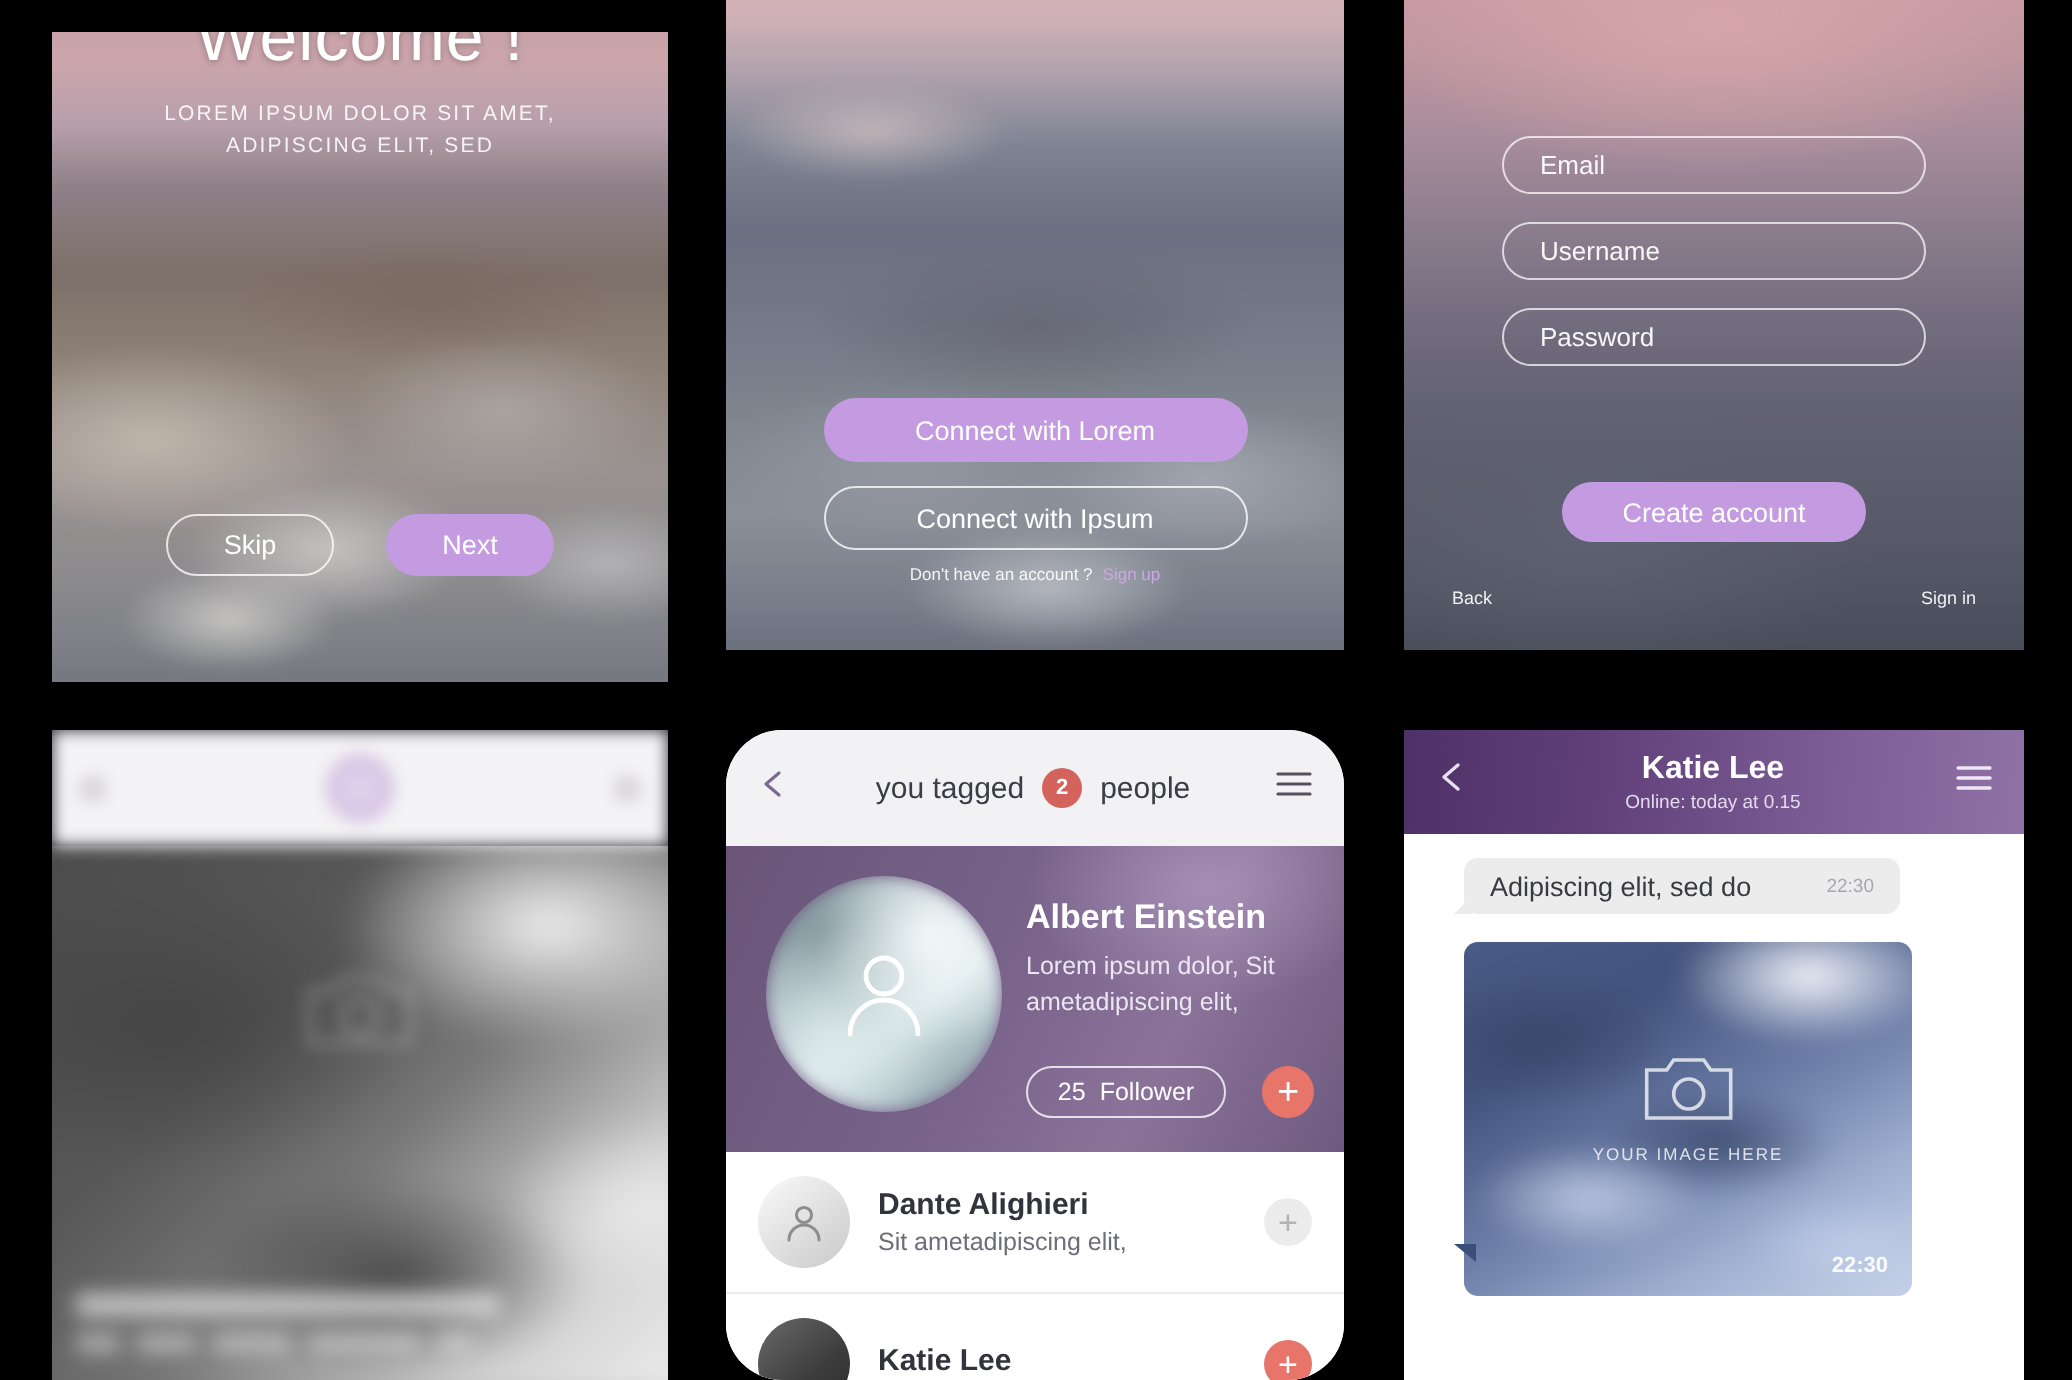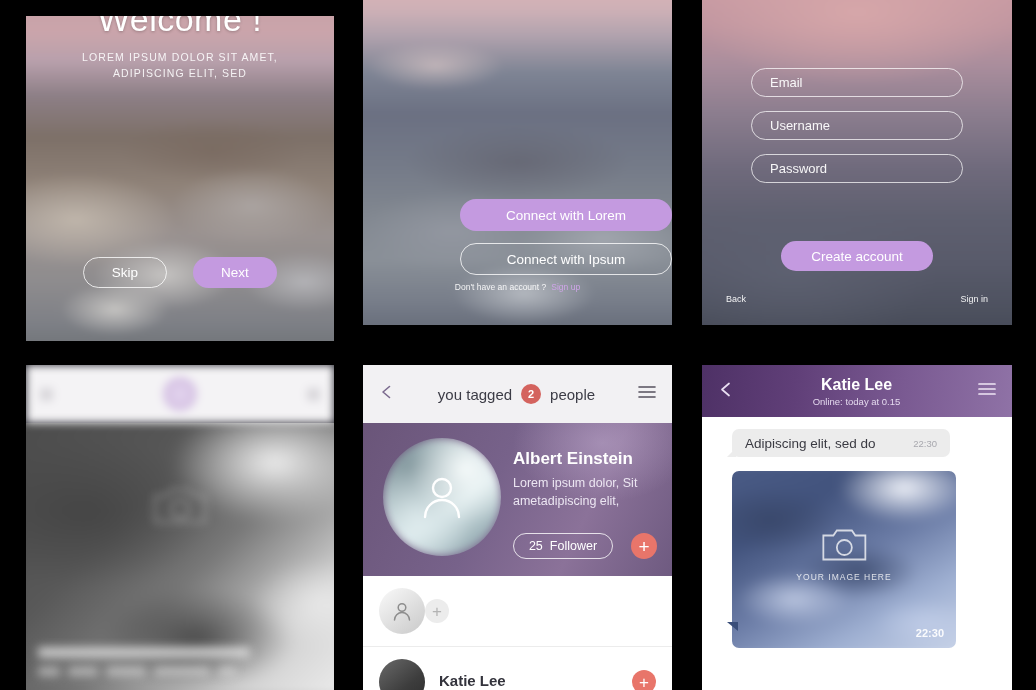--- a/index.html
+++ b/index.html
@@ -109,21 +109,21 @@
     margin-top: 10px; font-size: 10.5px; color: rgba(255,255,255,.88);
     letter-spacing: 1.1px; line-height: 1.55;
   }
   #s1 .cta { position: absolute; z-index: 2; left: 0; right: 0; top: 241px;
              display: flex; justify-content: center; gap: 26px; }
   #s1 .cta .pill { width: 84px; height: 31px; font-size: 13.5px; }
 
   
   #s2 { left: 363px; top: 0; width: 309px; height: 325px; }
   #s2 .stack { position: absolute; z-index: 2; left: 0; right: 0; top: 199px;
-               display: flex; flex-direction: column; align-items: flex-end; gap: 12px; }
+               display: flex; flex-direction: column; align-items: center; gap: 12px; }
   #s2 .stack .pill { width: 212px; height: 32px; font-size: 13.5px; }
   #s2 .foot { position: absolute; z-index: 2; left: 0; right: 0; top: 282px;
               text-align: center; font-size: 8.5px; color: rgba(255,255,255,.9); }
   #s2 .foot .link { color: #cfa4e8; margin-left: 5px; }
 
   
   #s3 { left: 702px; top: 0; width: 310px; height: 325px; }
   #s3 .fields { position: absolute; z-index: 2; left: 0; right: 0; top: 68px;
                 display: flex; flex-direction: column; align-items: center; gap: 14px; }
   #s3 .field {
@@ -155,21 +155,21 @@
   }
   #s4 .cap .l1 { width: 212px; height: 11px; background: rgba(235,235,235,.72);
                  border-radius: 2px; margin-bottom: 9px; }
   #s4 .cap .l2 { display: flex; gap: 8px; }
   #s4 .cap .l2 i { display: block; height: 9px; background: rgba(225,225,225,.6);
                    border-radius: 2px; }
   #s4 .ghost-cam { position: absolute; z-index: 3; left: 50%; top: 44%;
                    transform: translate(-50%,-50%); opacity: .3; filter: blur(4px); }
 
   
-  #s5 { left: 363px; top: 365px; width: 309px; height: 325px; background: #fff; }
+  #s5 { left: 363px; top: 365px; width: 309px; height: 325px; background: #fff; border-radius: 28px; }
   #s5 .hdr {
     height: 58px; background: #f2f1f3; display: flex; align-items: center;
     padding: 0 16px; justify-content: space-between;
   }
   #s5 .hdr .mid { display: flex; align-items: center; gap: 9px;
                   font-size: 15px; color: #3c3c46; }
   #s5 .badge {
     width: 20px; height: 20px; border-radius: 50%; background: #d4635e;
     color: #fff; font-size: 11px; display: flex; align-items: center;
     justify-content: center; font-weight: 700;
@@ -369,20 +369,24 @@
 
     <div class="row">
       <div class="av av-light">
         <div style="position:absolute;inset:0;display:flex;align-items:center;justify-content:center">
           <svg width="24" height="24" viewBox="0 0 24 24" fill="none" stroke="#8d8d8d" stroke-width="1.5" stroke-linecap="round">
             <circle cx="12" cy="8.5" r="3.8"></circle>
               <path d="M4.5 21 a7.5 7.5 0 0 1 15 0"></path>
           </svg>
         </div>
       </div>
+      <div class="txt">
+        <div class="rn">Dante Alighieri</div>
+        <div class="rd">Sit ametadipiscing elit,</div>
+      </div>
       <div class="addsm">+</div>
     </div>
 
     <div class="row">
       <div class="av av-dark"></div>
       <div class="txt">
         <div class="rn">Katie Lee</div>
         <div class="rd"></div>
       </div>
       <div class="addsm red">+</div>

